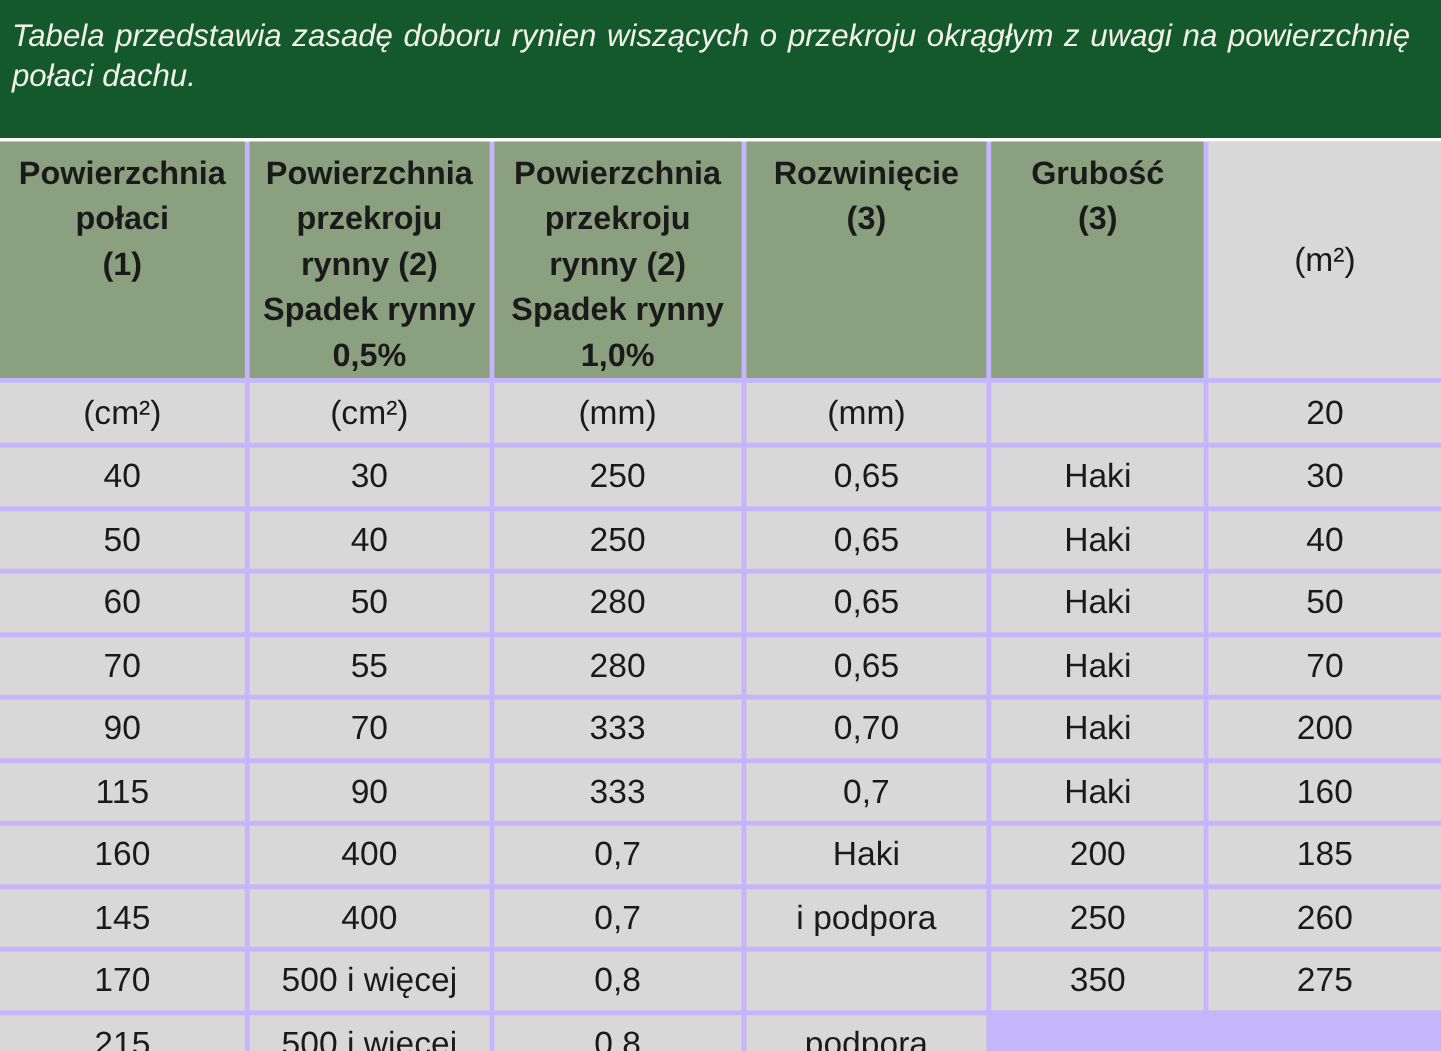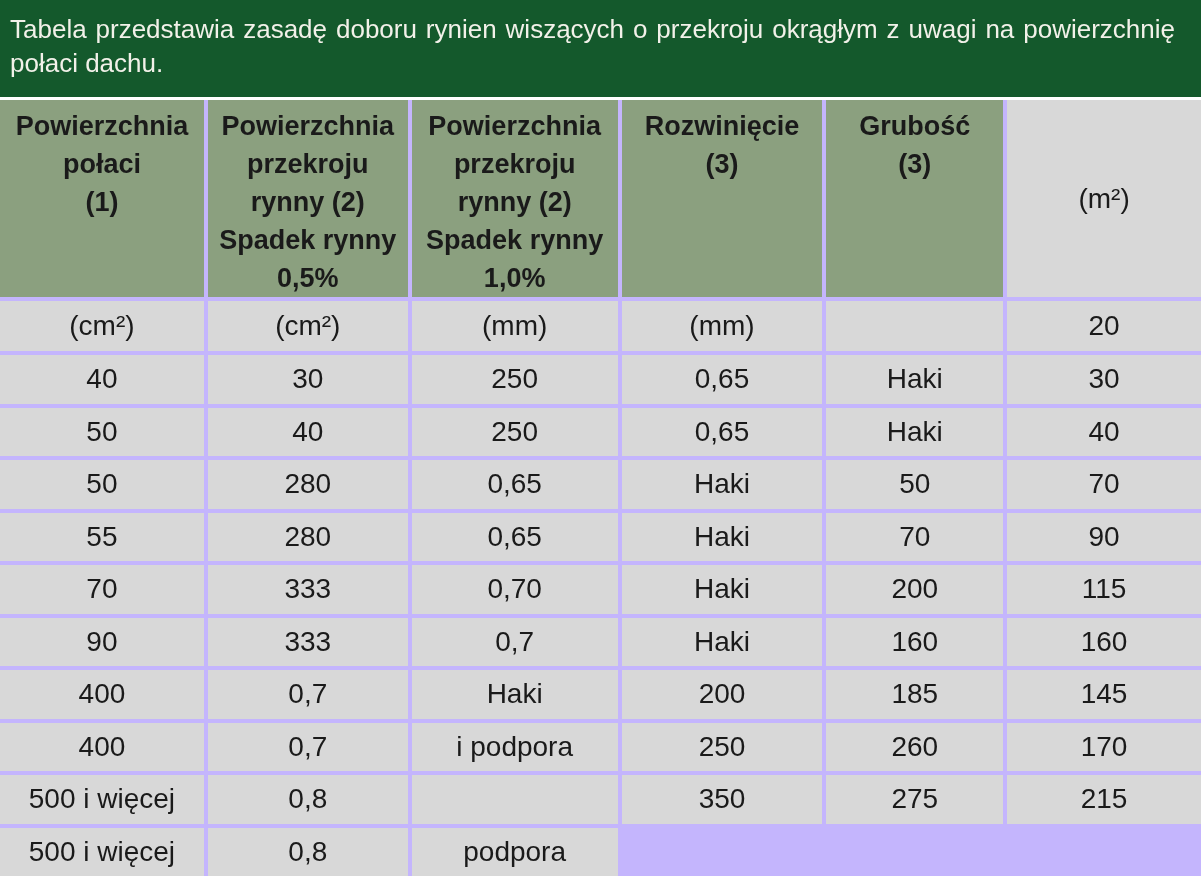--- a/index.html
+++ b/index.html
@@ -9,23 +9,24 @@
     font-family: "Liberation Sans", sans-serif;
   }
   .page {
     width: 1201px;
     height: 876px;
     background: #ffffff;
     overflow: hidden;
   }
   .banner {
     box-sizing: border-box;
-    height: 97px;
+    height: 115px;
     background: var(--banner-bg, #14592c);
     color: var(--banner-text, #f2f1e9);
+    font-style: italic;
     font-size: 26px;
     line-height: 34px;
     padding: 12px 26px 0 10px;
     text-align: justify;
   }
   .tbl {
     display: grid;
     grid-template-columns: 203fr 199fr 205fr 200fr 176fr 193fr;
     grid-template-rows: 197px 50px repeat(10, 48.5px);
     gap: 4px;
@@ -91,20 +92,21 @@
       <div class="dcell">250</div>
       <div class="dcell">0,65</div>
       <div class="dcell">Haki</div>
       <div class="dcell">30</div>
       <div class="dcell">50</div>
       <div class="dcell">40</div>
       <div class="dcell">250</div>
       <div class="dcell">0,65</div>
       <div class="dcell">Haki</div>
       <div class="dcell">40</div>
+      <div class="dcell">60</div>
       <div class="dcell">50</div>
       <div class="dcell">280</div>
       <div class="dcell">0,65</div>
       <div class="dcell">Haki</div>
       <div class="dcell">50</div>
       <div class="dcell">70</div>
       <div class="dcell">55</div>
       <div class="dcell">280</div>
       <div class="dcell">0,65</div>
       <div class="dcell">Haki</div>

